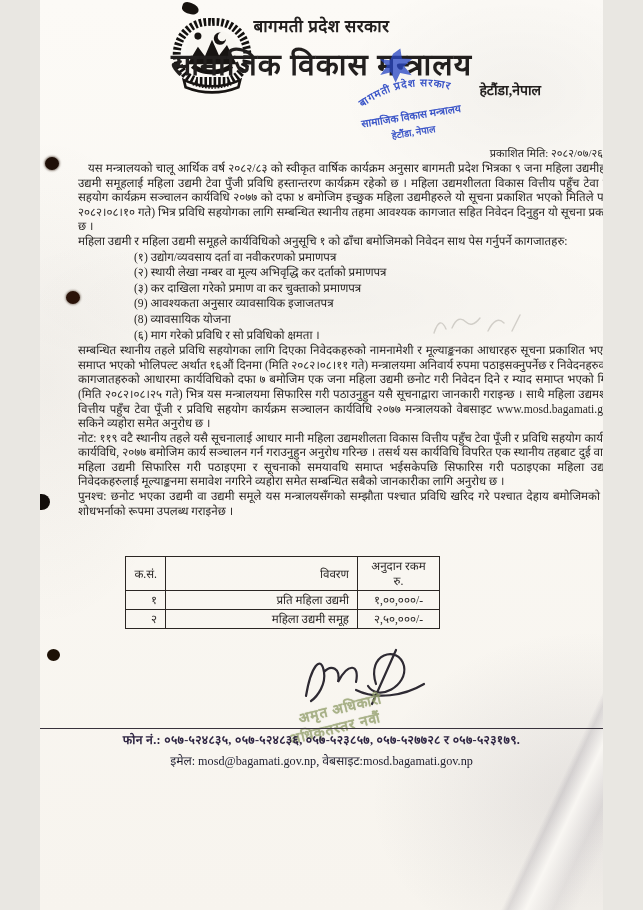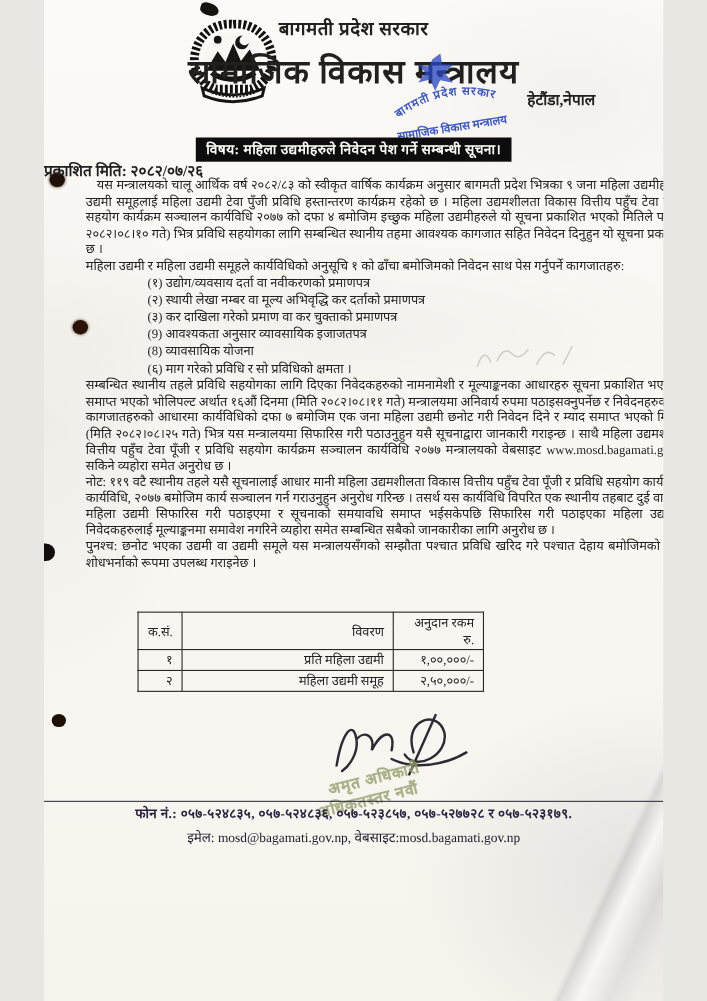--- a/index.html
+++ b/index.html
@@ -31,34 +31,34 @@
   
   .emblem { position:absolute; left:128px; top:13px; width:88px; height:92px; }
   .header-center { position:absolute; left:0; top:14px; width:100%; text-align:center; }
   .gov-name { font-size:17px; font-weight:bold; letter-spacing:.5px; }
   .ministry-name { font-size:30px; font-weight:bold; margin-top:6px; letter-spacing:1px; }
   .location-text { position:absolute; right:62px; top:80px; font-size:14px; font-weight:bold; }
   .stamp-blue { position:absolute; left:298px; top:46px; width:140px; height:102px; transform:rotate(-9deg); opacity:.9; z-index:3; }
   
   .subject-wrap { position:absolute; left:0; top:125px; width:100%; text-align:center; z-index:4; }
   .subject-chip { display:inline-block; background:#0d0d0d; color:#fdfdfb; font-size:12.5px; font-weight:bold; padding:2px 9px 3px; letter-spacing:.4px; }
-  .pub-date { position:absolute; left:0; top:145px; width:100%; text-align:left; font-size:14px; font-weight:bold; }
+  .pub-date { position:absolute; left:0; top:145px; width:100%; text-align:right; font-size:11px; font-weight:normal; }
   
   .body-text { position:absolute; left:38px; top:162px; width:582px; font-size:11.6px; line-height:1.26; text-align:justify; }
   .body-text p { margin:0; }
   .p-indent { text-indent:10px; }
   .tapasil { margin-top:1px; }
   .doc-list { padding-left:56px; }
   .doc-item { margin:1px 0; }
   
   .grant-table { position:absolute; left:85px; top:556px; border-collapse:collapse; font-size:11.6px; background:transparent; }
   .grant-table th, .grant-table td { border:1.2px solid #2b2623; padding:1px 8px 2px; font-weight:normal; text-align:right; height:18px; }
   .grant-table .c-sn { width:40px; }
   .grant-table .c-desc { width:192px; }
-  .grant-table .c-amt { width:82px; }
+  .grant-table .c-amt { width:82px; text-align:center; }
   
   .sig-block { position:absolute; left:238px; top:642px; width:220px; height:130px; }
   .sig-svg { position:absolute; left:20px; top:2px; }
   .sig-stamp { position:absolute; left:22px; top:58px; transform:rotate(-14deg); color:#94a06e; opacity:.8; font-weight:bold; font-size:14px; letter-spacing:1px; line-height:1.3; text-shadow:0 0 1px rgba(148,160,110,.7); }
   .sig-stamp .l2 { margin-left:-14px; }
   
   .footer { position:absolute; left:0; top:728px; width:100%; text-align:center; }
   .footer-rule { width:100%; border-top:1.6px solid #38323c; margin-bottom:2px; }
   .footer-rule::after { content:""; display:block; }
   .phone-line { font-size:12.2px; font-weight:bold; color:#2c2340; letter-spacing:.3px; }
@@ -104,23 +104,20 @@
         <path id="arcTop" d="M 16,58 Q 70,26 124,56"></path>
       </defs>
     <path d="M62,6 l8,-4 l0,10 l10,2 l-9,6 l6,10 l-11,-4 l-6,9 l-3,-11 l-11,1 l8,-8 l-6,-8 l10,3 Z" fill="#2946c4" opacity=".85"></path>
     <text font-size="10.5" font-weight="bold" fill="#2946c4" letter-spacing="1">
       <textPath href="#arcTop" startOffset="8">बागमती प्रदेश सरकार</textPath>
     </text>
     <text x="70" y="74" text-anchor="middle" font-size="10.5" font-weight="bold" fill="#2946c4">सामाजिक विकास मन्त्रालय</text>
     <text x="70" y="90" text-anchor="middle" font-size="9.5" font-weight="bold" fill="#2946c4">हेटौंडा, नेपाल</text>
   </svg>
 
-  <div class="subject-wrap">
-    <span class="subject-chip">विषय: महिला उद्यमीहरुले निवेदन पेश गर्ने सम्बन्धी सूचना।</span>
-  </div>
   <div class="pub-date">प्रकाशित मिति: २०८२/०७/२६</div>
 
   <div class="body-text">
     <p class="p-indent">यस मन्त्रालयको चालू आर्थिक वर्ष २०८२/८३ को स्वीकृत वार्षिक कार्यक्रम अनुसार बागमती प्रदेश भित्रका ९ जना महिला उद्यमीहरु र १ महिला उद्यमी समूहलाई महिला उद्यमी टेवा पुँजी प्रविधि हस्तान्तरण कार्यक्रम रहेको छ । महिला उद्यमशीलता विकास वित्तीय पहुँच टेवा पूँजी र प्रविधि सहयोग कार्यक्रम सञ्चालन कार्यविधि २०७७ को दफा ४ बमोजिम इच्छुक महिला उद्यमीहरुले यो सूचना प्रकाशित भएको मितिले पन्ध्र दिन (मिति २०८२।०८।१० गते) भित्र प्रविधि सहयोगका लागि सम्बन्धित स्थानीय तहमा आवश्यक कागजात सहित निवेदन दिनुहुन यो सूचना प्रकाशित गरिएको छ ।</p>
     <div>महिला उद्यमी र महिला उद्यमी समूहले कार्यविधिको अनुसूचि १ को ढाँचा बमोजिमको निवेदन साथ पेस गर्नुपर्ने कागजातहरु:</div>
     <div class="doc-list">
       <div class="doc-item">(१) उद्योग/व्यवसाय दर्ता वा नवीकरणको प्रमाणपत्र</div>
       <div class="doc-item">(२) स्थायी लेखा नम्बर वा मूल्य अभिवृद्धि कर दर्ताको प्रमाणपत्र</div>
       <div class="doc-item">(३) कर दाखिला गरेको प्रमाण वा कर चुक्ताको प्रमाणपत्र</div>
       <div class="doc-item">(9) आवश्यकता अनुसार व्यावसायिक इजाजतपत्र</div>

